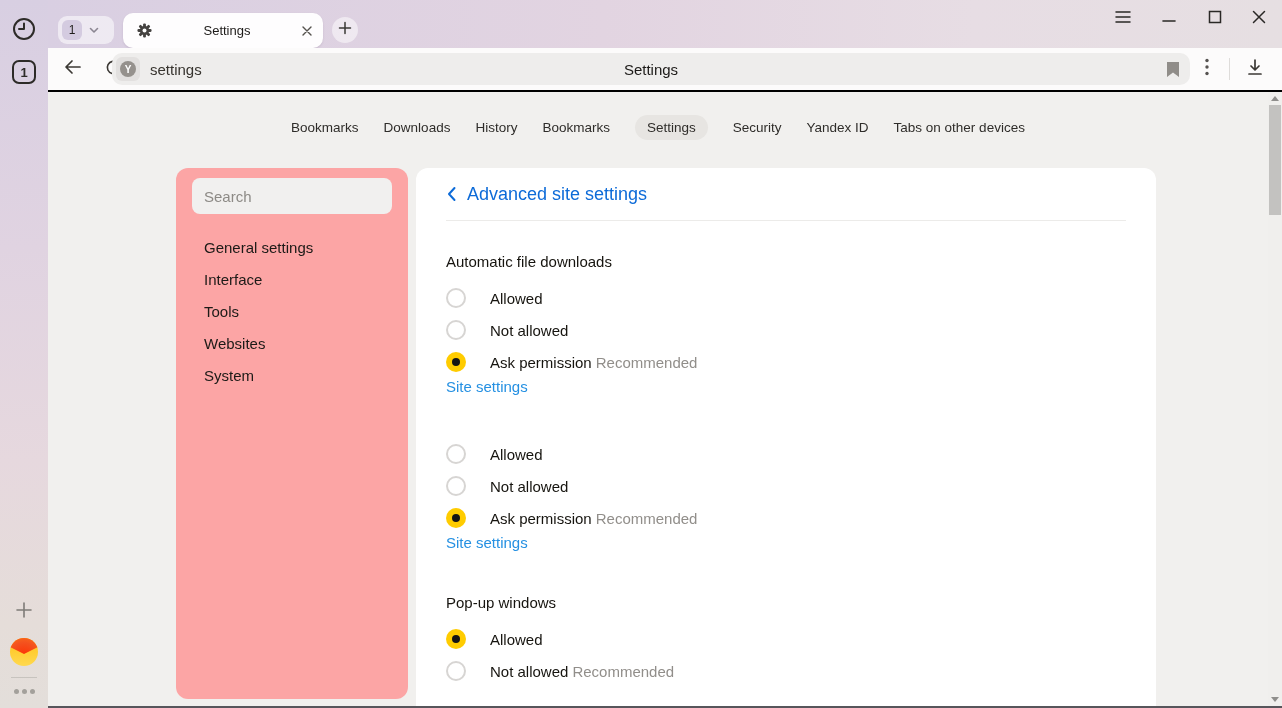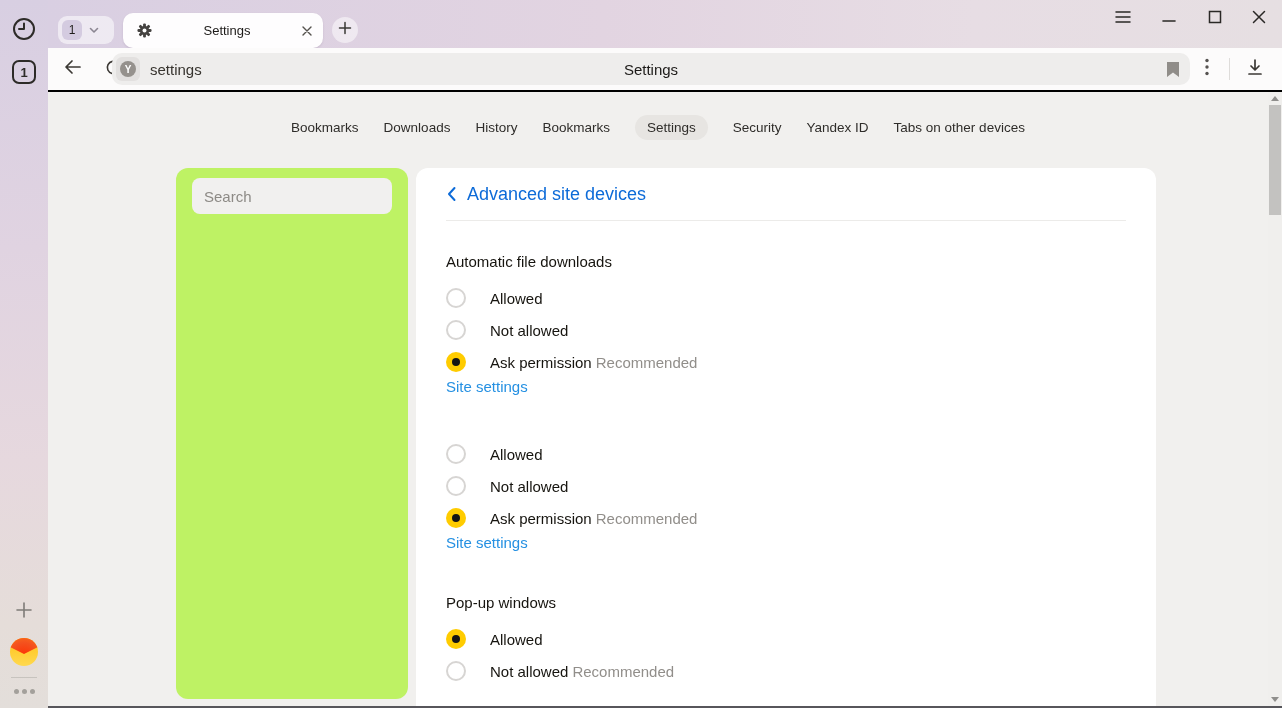--- a/index.html
+++ b/index.html
@@ -70,21 +70,21 @@
   .pg-scroll .up { top:4px; border-bottom:5px solid #8f8e8c; }
   .pg-scroll .down { bottom:4px; border-top:5px solid #8f8e8c; }
   .pg-thumb { position:absolute; left:1px; top:13px; width:12px; height:110px; background:#c3c2c0; }
 
   
   .nav-row { position:absolute; top:23px; left:0; right:14px; display:flex; justify-content:center; align-items:center; gap:25px; }
   .nav-item { font-size:13.5px; color:#2f2d2a; padding:5px 0; cursor:pointer; white-space:nowrap; }
   .nav-item.selected { background:#e7e5e2; border-radius:14px; padding:5px 12px; }
 
   
-  .left-panel { position:absolute; left:128px; top:76px; width:232px; height:531px; background:#bef264; border-radius:12px; }
+  .left-panel { position:absolute; left:128px; top:76px; width:232px; height:531px; background:#fca5a5; border-radius:12px; }
   .search-box { position:absolute; left:16px; top:10px; width:200px; height:36px; background:#f1f0ef; border-radius:8px;
     border:none; outline:none; padding:0 12px; font-size:15px; color:#37342f; font-family:"Liberation Sans",sans-serif; }
   .search-box::placeholder { color:#8d8a86; opacity:1; }
   .menu-list { position:absolute; top:63px; left:0; right:0; }
   .menu-item { height:32px; display:flex; align-items:center; padding-left:28px; font-size:15px; color:#1c1a17; cursor:pointer; }
 
   
   .right-panel { position:absolute; left:368px; top:76px; width:740px; height:542px; background:#fff; border-radius:12px 12px 0 0; overflow:hidden; }
   .panel-header { height:52px; display:flex; align-items:center; padding-left:30px; cursor:pointer; }
   .panel-header .chev-back { display:flex; margin-right:10px; }
@@ -258,30 +258,37 @@
     <span class="nav-item">History</span>
     <span class="nav-item">Bookmarks</span>
     <span class="nav-item selected">Settings</span>
     <span class="nav-item">Security</span>
     <span class="nav-item">Yandex ID</span>
     <span class="nav-item">Tabs on other devices</span>
   </div>
 
   <div class="left-panel">
     <input class="search-box" type="text" placeholder="Search" style="">
+    <div class="menu-list">
+      <div class="menu-item">General settings</div>
+      <div class="menu-item">Interface</div>
+      <div class="menu-item">Tools</div>
+      <div class="menu-item">Websites</div>
+      <div class="menu-item">System</div>
+    </div>
   </div>
 
   <div class="right-panel">
     <div class="panel-header">
       <span class="chev-back">
         <svg width="11" height="16" viewBox="0 0 11 16">
             <path d="M8.5 2L3 8l5.5 6" fill="none" stroke="#0d6bd8" stroke-width="2" stroke-linecap="round" stroke-linejoin="round"></path>
           </svg>
       </span>
-      <span class="ph-title">Advanced site devices</span>
+      <span class="ph-title">Advanced site settings</span>
     </div>
     <div class="panel-divider"></div>
 
     <div class="panel-body">
 
       <div class="section">
         <div class="sec-title">Automatic file downloads</div>
         <div class="opt-row">
           <span class="radio"></span>
           <span class="opt-label">Allowed</span>

